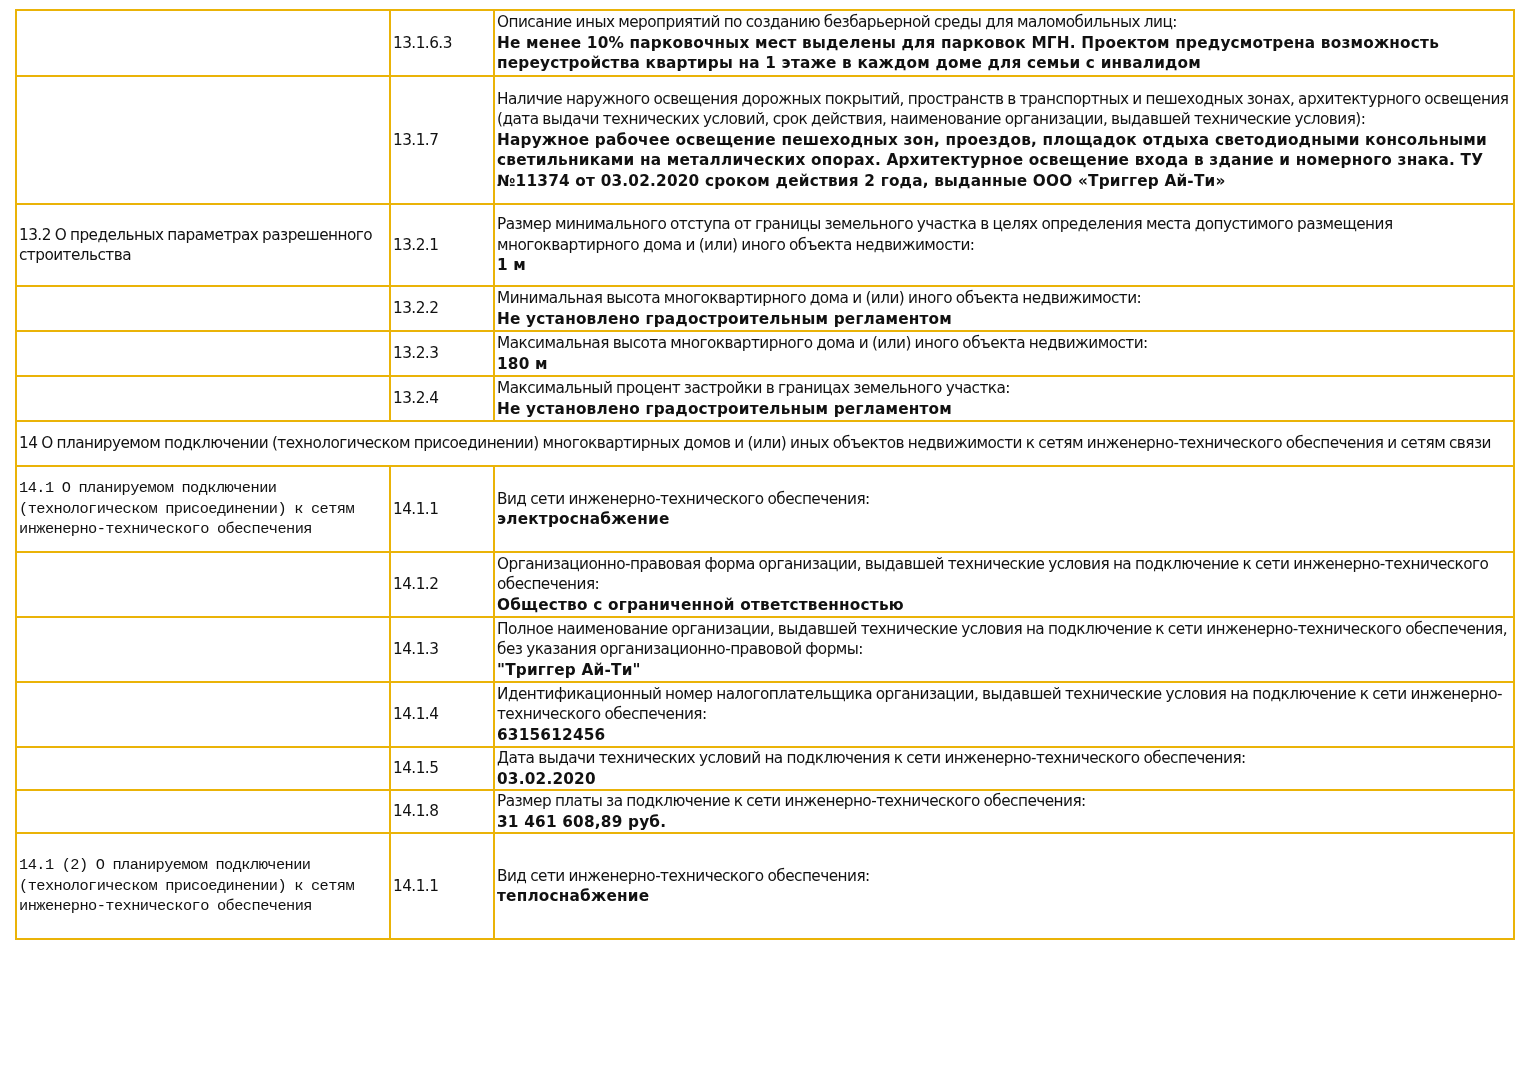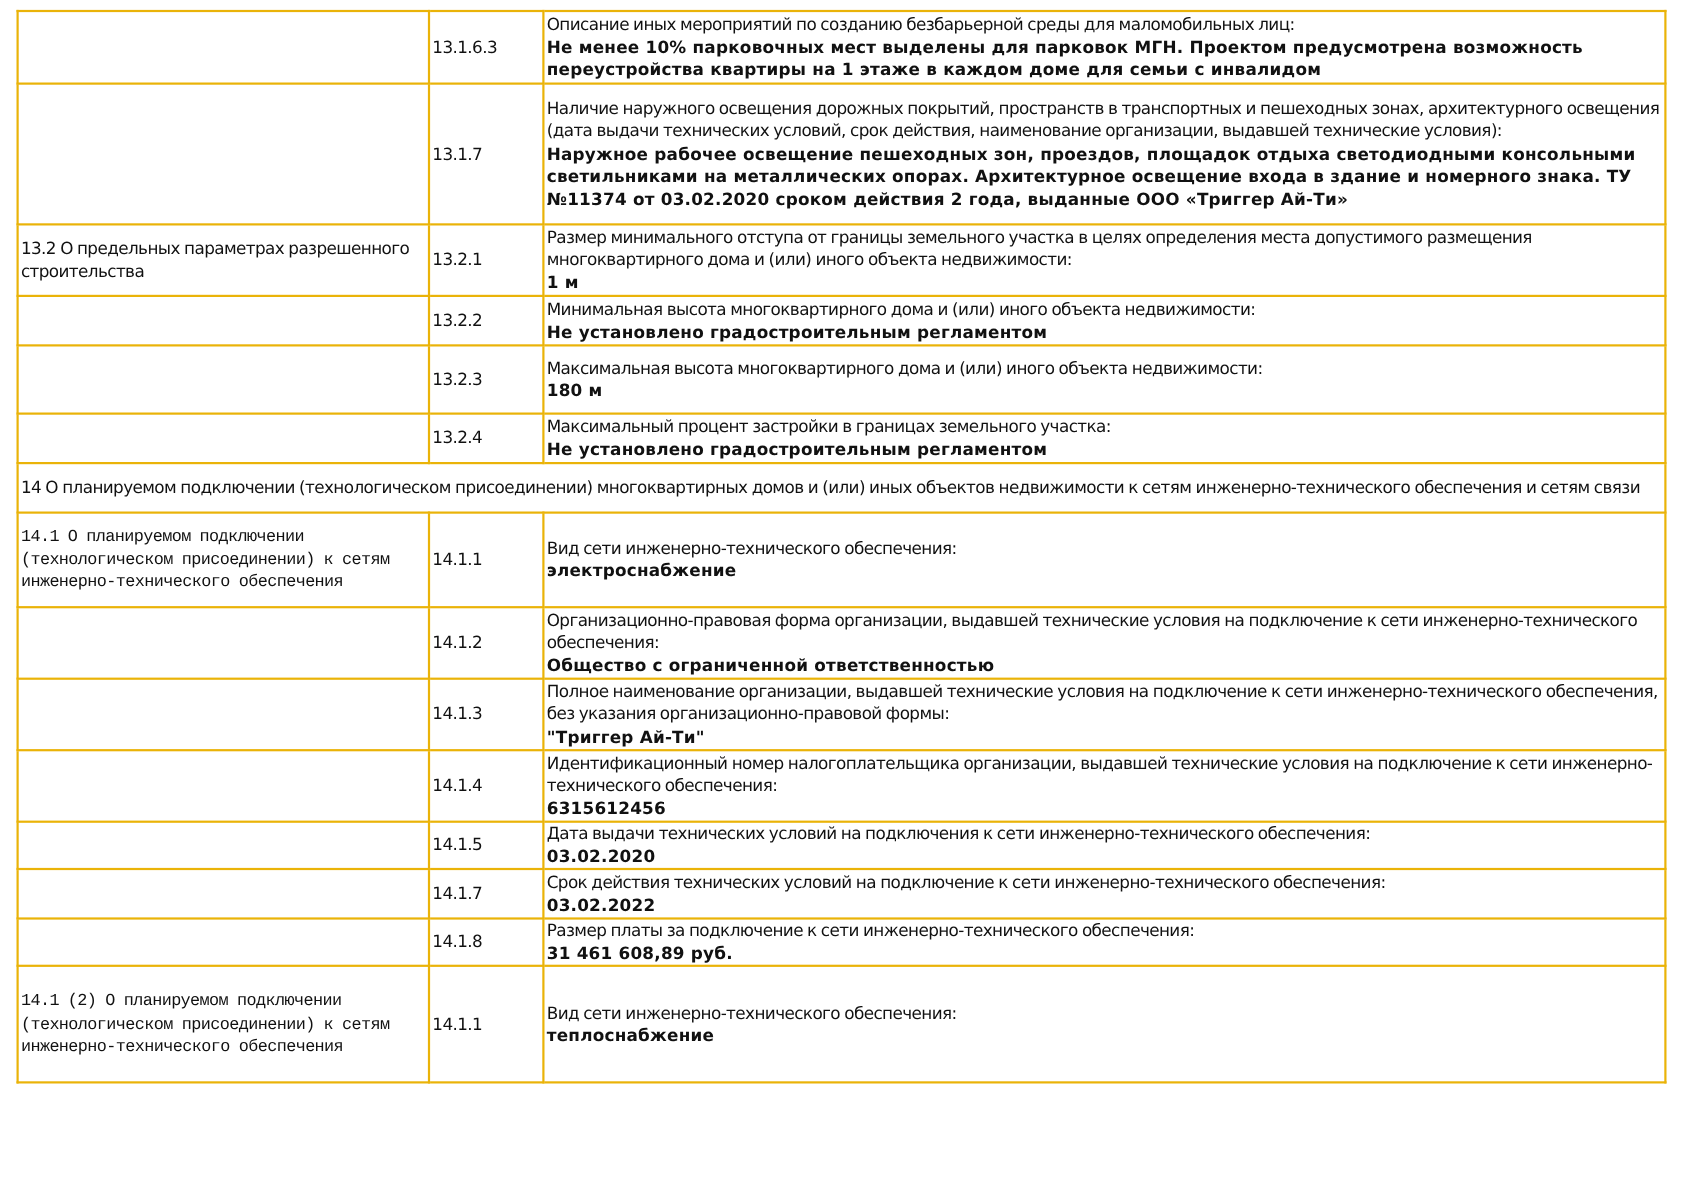--- a/index.html
+++ b/index.html
@@ -72,39 +72,39 @@
       <tr style="height:128px">
         <td></td>
         <td class="code">13.1.7</td>
         <td>
           <span class="label">Наличие наружного освещения дорожных покрытий, пространств в транспортных и пешеходных зонах, архитектурного освещения (дата выдачи технических условий, срок действия, наименование организации, выдавшей технические условия):</span>
           <span class="value">Наружное рабочее освещение пешеходных зон, проездов, площадок отдыха светодиодными консольными светильниками на металлических опорах. Архитектурное освещение входа в здание и номерного знака. ТУ №11374 от 03.02.2020 сроком действия 2 года, выданные ООО «Триггер Ай-Ти»</span>
         </td>
       </tr>
 
 
-      <tr style="height:65px">
+      <tr style="height:82px">
         <td>13.2 О предельных параметрах разрешенного строительства</td>
         <td class="code">13.2.1</td>
         <td>
           <span class="label">Размер минимального отступа от границы земельного участка в целях определения места допустимого размещения многоквартирного дома и (или) иного объекта недвижимости:</span>
           <span class="value">1 м</span>
         </td>
       </tr>
 
       <tr style="height:45px">
         <td></td>
         <td class="code">13.2.2</td>
         <td>
           <span class="label">Минимальная высота многоквартирного дома и (или) иного объекта недвижимости:</span>
           <span class="value">Не установлено градостроительным регламентом</span>
         </td>
       </tr>
 
-      <tr style="height:62px">
+      <tr style="height:45px">
         <td></td>
         <td class="code">13.2.3</td>
         <td>
           <span class="label">Максимальная высота многоквартирного дома и (или) иного объекта недвижимости:</span>
           <span class="value">180 м</span>
         </td>
       </tr>
 
       <tr style="height:45px">
         <td></td>
@@ -158,28 +158,20 @@
       <tr style="height:32px">
         <td></td>
         <td class="code">14.1.5</td>
         <td>
           <span class="label">Дата выдачи технических условий на подключения к сети инженерно-технического обеспечения:</span>
           <span class="value">03.02.2020</span>
         </td>
       </tr>
 
 
-      <tr style="height:45px">
-        <td></td>
-        <td class="code">14.1.7</td>
-        <td>
-          <span class="label">Срок действия технических условий на подключение к сети инженерно-технического обеспечения:</span>
-          <span class="value">03.02.2022</span>
-        </td>
-      </tr>
 
       <tr style="height:27px">
         <td></td>
         <td class="code">14.1.8</td>
         <td>
           <span class="label">Размер платы за подключение к сети инженерно-технического обеспечения:</span>
           <span class="value">31 461 608,89 руб.</span>
         </td>
       </tr>
 

